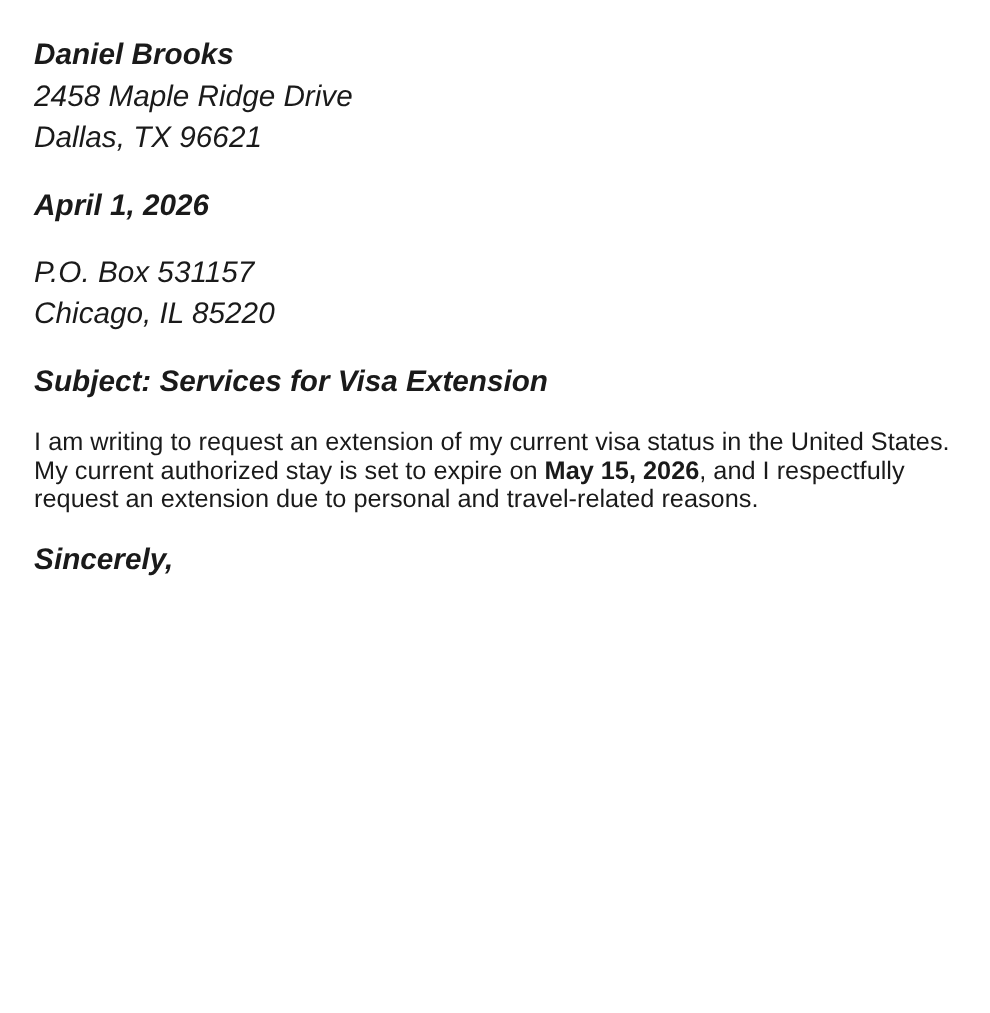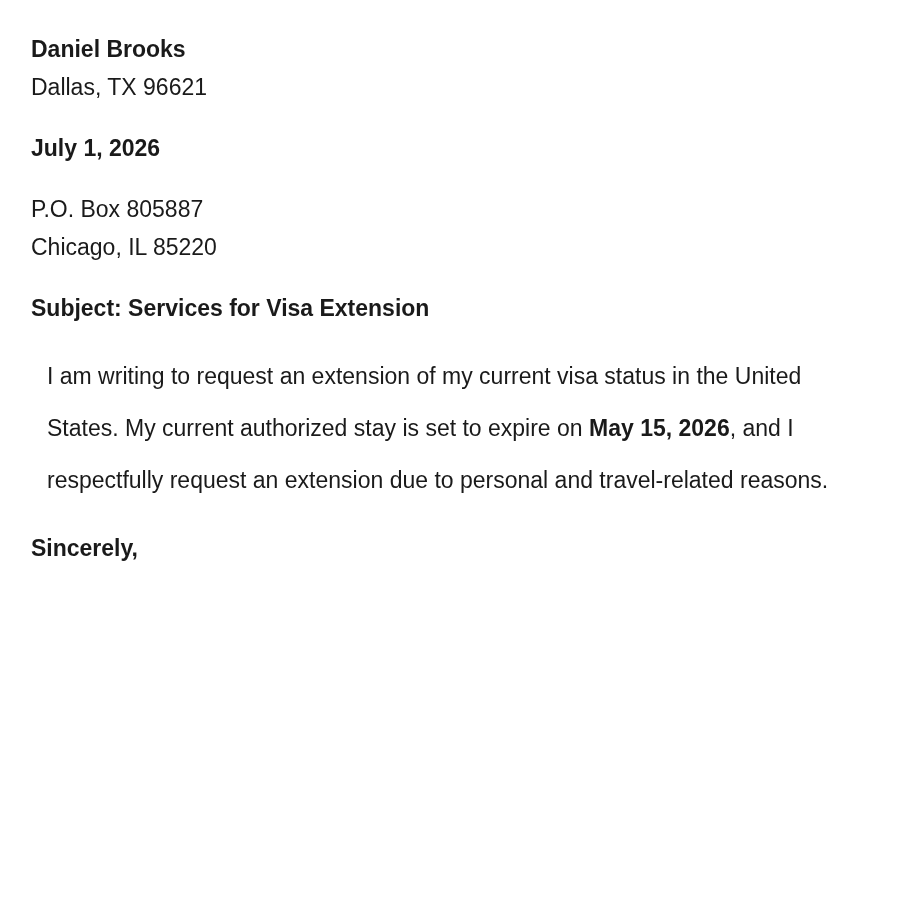--- a/index.html
+++ b/index.html
@@ -25,56 +25,58 @@
   .block {
     margin: 0;
   }
 
   
   .block + .block {
     margin-top: 23px;
   }
 
   .line {
-    font-size: 23px;
+    font-size: 27px;
     line-height: 38px;
     white-space: pre-wrap;
+    font-style: italic;
   }
 
   .line.bold {
     font-weight: bold;
   }
 
   .para {
     font-size: 23px;
-    line-height: 52px;
+    line-height: 26px;
     text-align: left;
-    margin: 16px;
+    margin: 0;
   }
 
   b.inline-bold {
     font-weight: bold;
   }
 </style>
 </head>
 <body>
 
 <div id="letter">
 
   <div class="block">
     <div class="line bold">Daniel Brooks</div>
+    <div class="line">2458 Maple Ridge Drive</div>
     <div class="line">Dallas, TX 96621</div>
   </div>
 
   <div class="block">
-    <div class="line bold">July 1, 2026</div>
+    <div class="line bold">April 1, 2026</div>
   </div>
 
   <div class="block">
-    <div class="line">P.O. Box 805887</div>
+    <div class="line">P.O. Box 531157</div>
     <div class="line">Chicago, IL 85220</div>
   </div>
 
   <div class="block">
     <div class="line bold">Subject: Services for Visa Extension</div>
   </div>
 
 
   <div class="block">
     <p class="para"><span>I am writing to request an extension of my current visa status in the United States. My current authorized stay is set to expire on </span><b class="inline-bold">May 15, 2026</b><span>, and I respectfully request an extension due to personal and travel-related reasons.</span></p>

